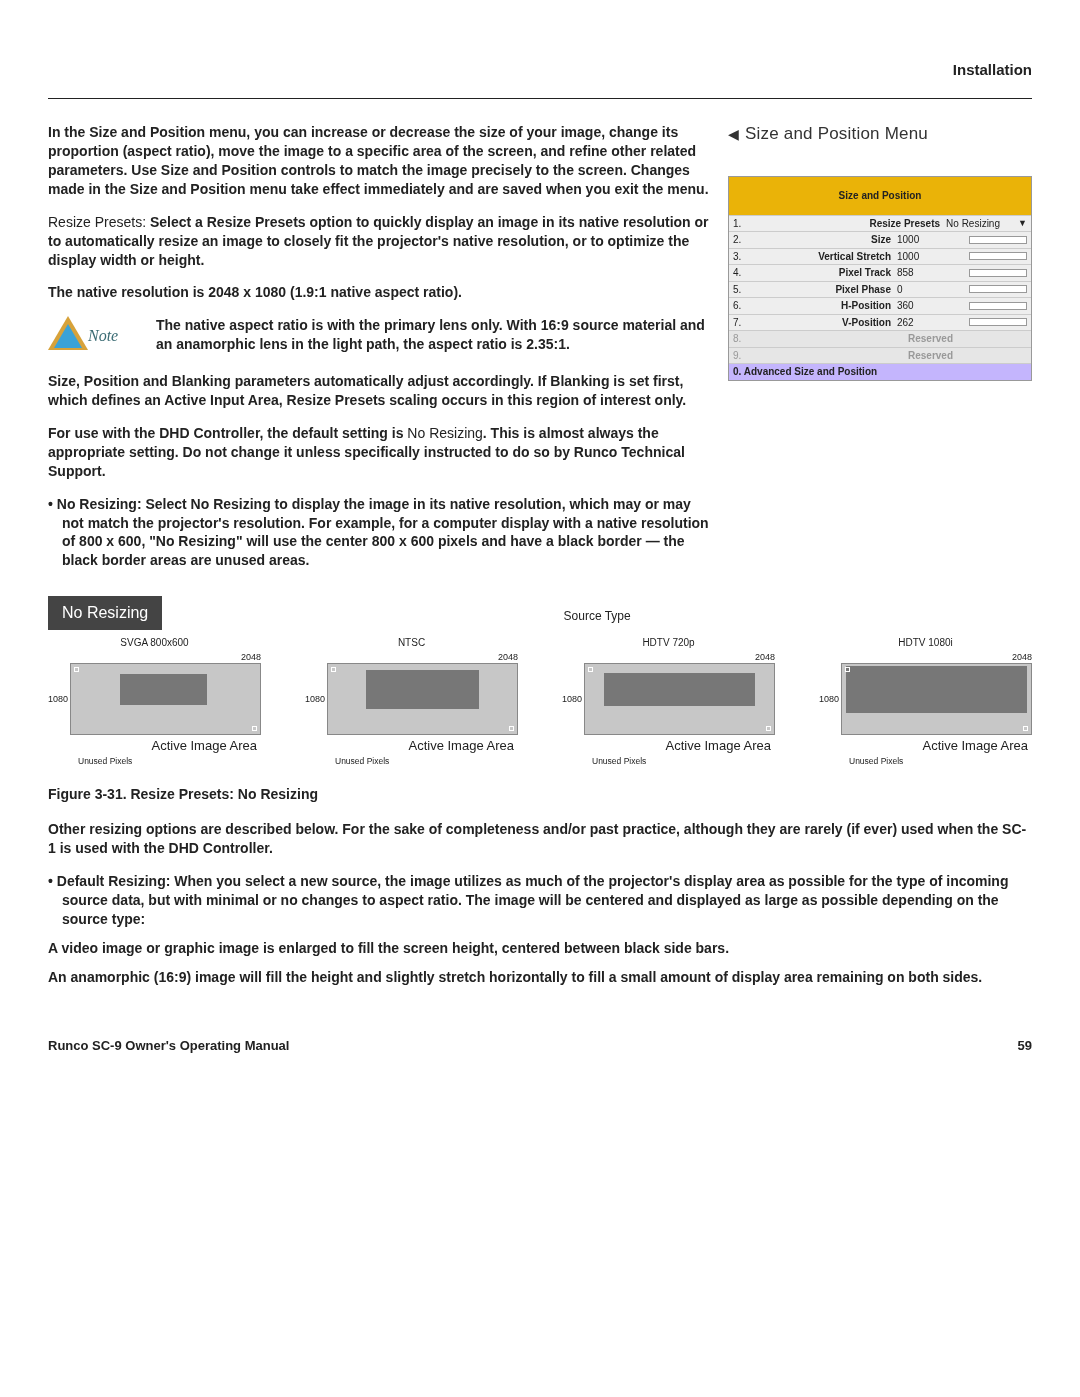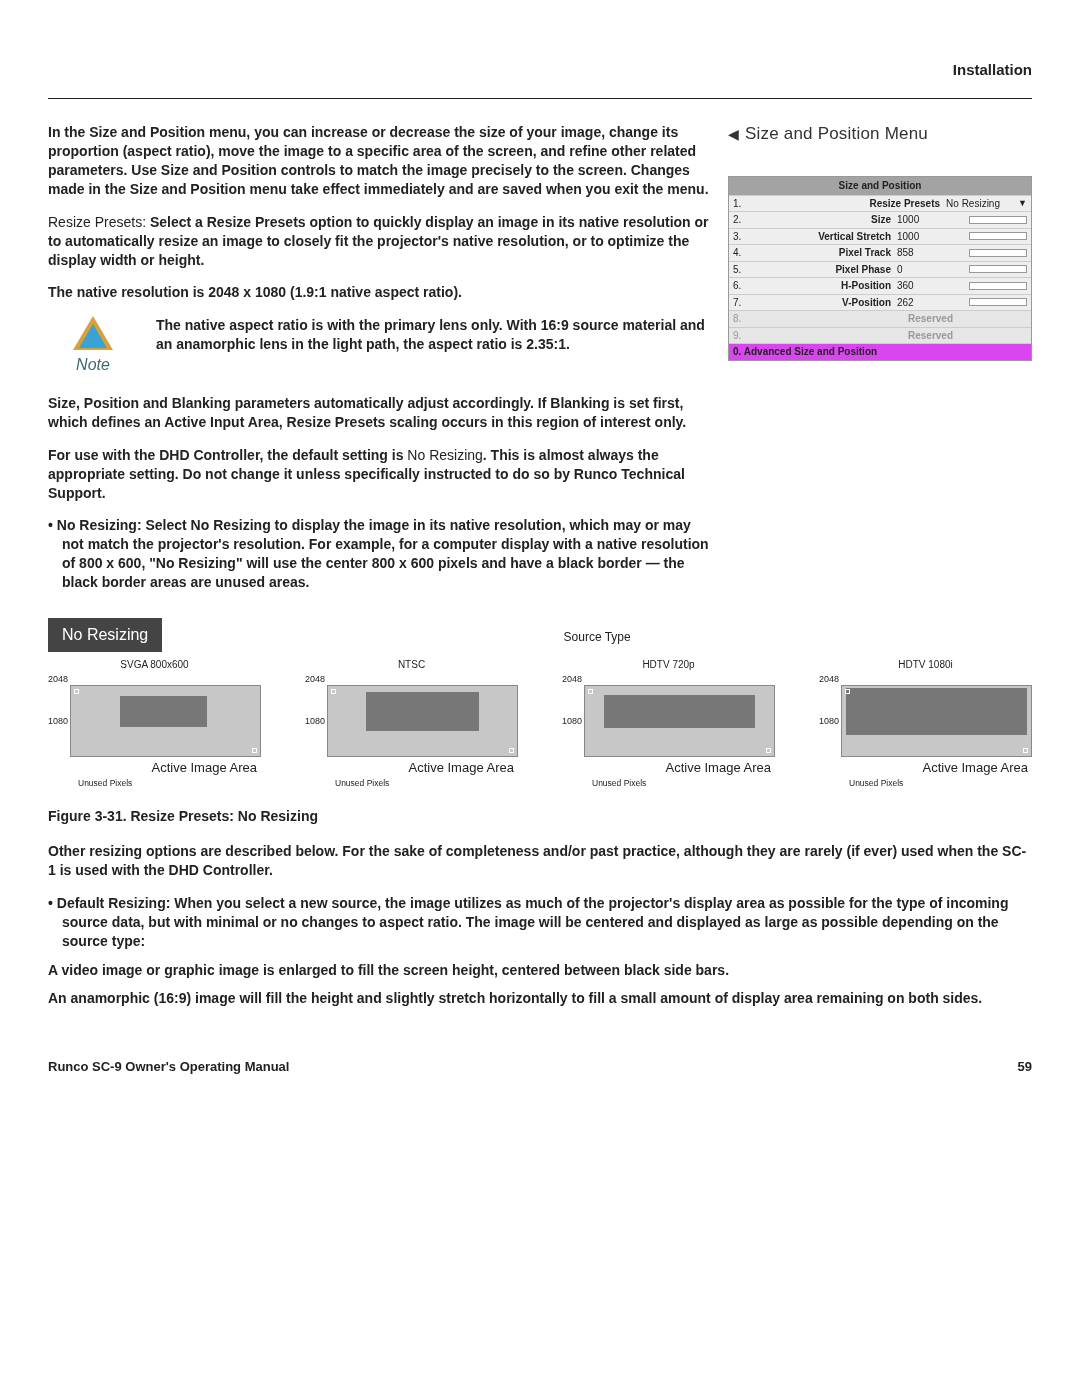--- a/index.html
+++ b/index.html
@@ -25,34 +25,34 @@
   .side-col { flex: 0 0 304px; }
   .side-title {
     font-size: 17px;
     font-weight: normal;
     color: #333;
     margin-bottom: 30px;
     letter-spacing: .2px;
   }
   .side-title .tri { font-size: 14px; margin-right: 6px; }
   .menu-box { border: 1px solid #999; font-size: 10px; }
-  .menu-head { background: #a3a3a3; text-align: center; font-weight: bold; padding: 2px 0; }
+  .menu-head { background: #eab308; text-align: center; font-weight: bold; padding: 12px 0; }
   .menu-row { display:flex; align-items:center; border-top:1px solid #ccc; padding:1px 4px; background:#eee; }
   .menu-row.reserved { color:#999; background:#e6e6e6; }
   .menu-num { width: 16px; }
   .menu-label { flex: 1; text-align: right; padding-right: 4px; font-weight: bold;}
   .menu-val { width: 70px; text-align: left; padding-left: 2px; }
   .menu-bar { width: 58px; height: 8px; background: #fff; border:1px solid #999; margin-left:4px; position:relative; }
   .menu-bar-fill { height:100%; background:#aac; }
   .menu-drop { font-size:9px; margin-left:4px; }
-  .menu-foot { border-top:1px solid #ccc; padding:1px 4px; font-weight:bold; background:#d946ef;}
+  .menu-foot { border-top:1px solid #ccc; padding:1px 4px; font-weight:bold; background:#c4b5fd;}
   .para { margin-bottom: 14px; font-weight: bold; }
   .subhead { font-weight: normal; }
   .note-row { display:flex; align-items:flex-start; gap:18px; margin: 14px 0 18px 0; }
-  .note-badge { display:flex; flex-direction:column; align-items:center; width:90px; }
+  .note-badge { display:flex; flex-direction:row; align-items:center; width:90px;font-family:Liberation Serif, serif; }
   .triangle {
     width: 0; height: 0;
     border-left: 20px solid transparent;
     border-right: 20px solid transparent;
     border-bottom: 34px solid #d7a23a;
     position: relative;
   }
   .tri-inner {
     position:absolute; top:8px; left:-14px;
     width:0; height:0;
@@ -65,21 +65,21 @@
   ul.bul { list-style: none; margin: 10px 0 14px 0; }
   ul.bul > li { margin-bottom: 10px; padding-left: 14px; text-indent: -14px; font-weight:bold;}
   ul.bul > li::before { content: "• "; }
   .figure { margin-top: 12px; }
   .fig-head { display:flex; align-items:flex-end; margin-bottom:6px;}
   .tab-badge { background:#444; color:#fff; padding:6px 14px; font-size:16px;}
   .src-type { flex:1; text-align:center; font-size:12px; padding-bottom:6px;}
   .thumbs { display:flex; gap: 44px; margin-bottom:6px;}
   .thumb-col { flex:1; text-align:center; font-size:10px;}
   .thumb-name { margin-bottom:2px; }
-  .thumb-num-top { text-align:left; font-size:9px; }
+  .thumb-num-top { text-align:right; font-size:9px; }
   .thumb-wrap { display:flex; align-items:center; }
   .thumb-num-side { font-size:9px; width:22px; text-align:left; padding-right:3px;}
   .thumb-box {
     flex:1;
     border:1px solid #888;
     background:#c7c7c7;
     height:72px;
     position:relative;
   }
   .inner-box {

